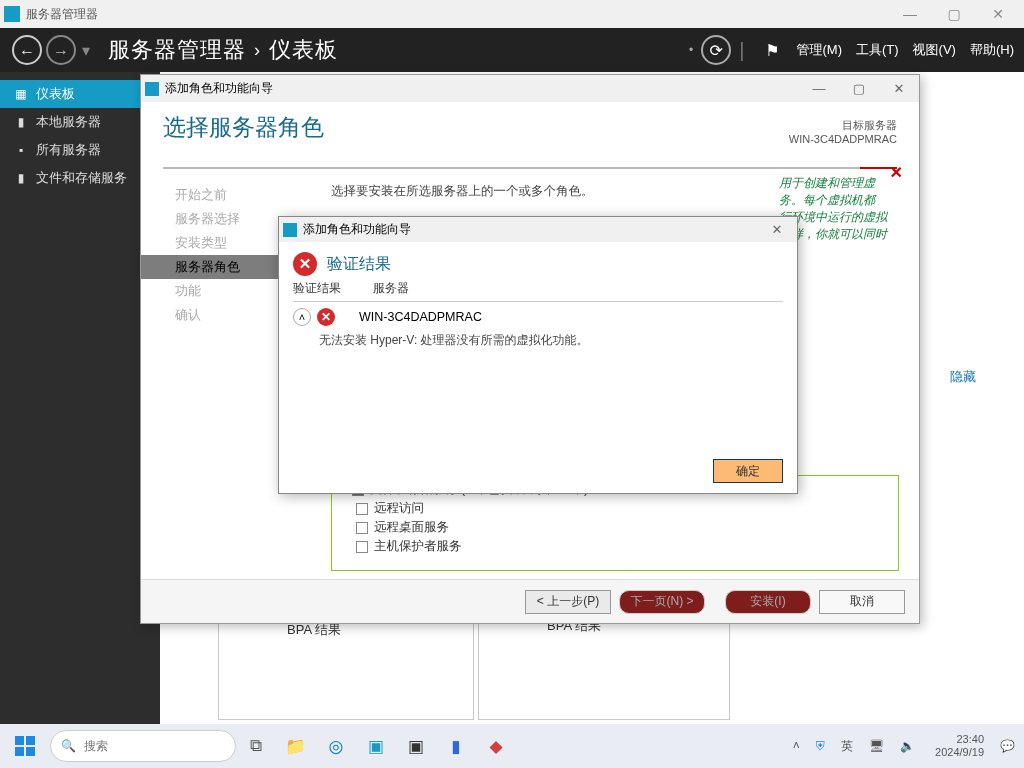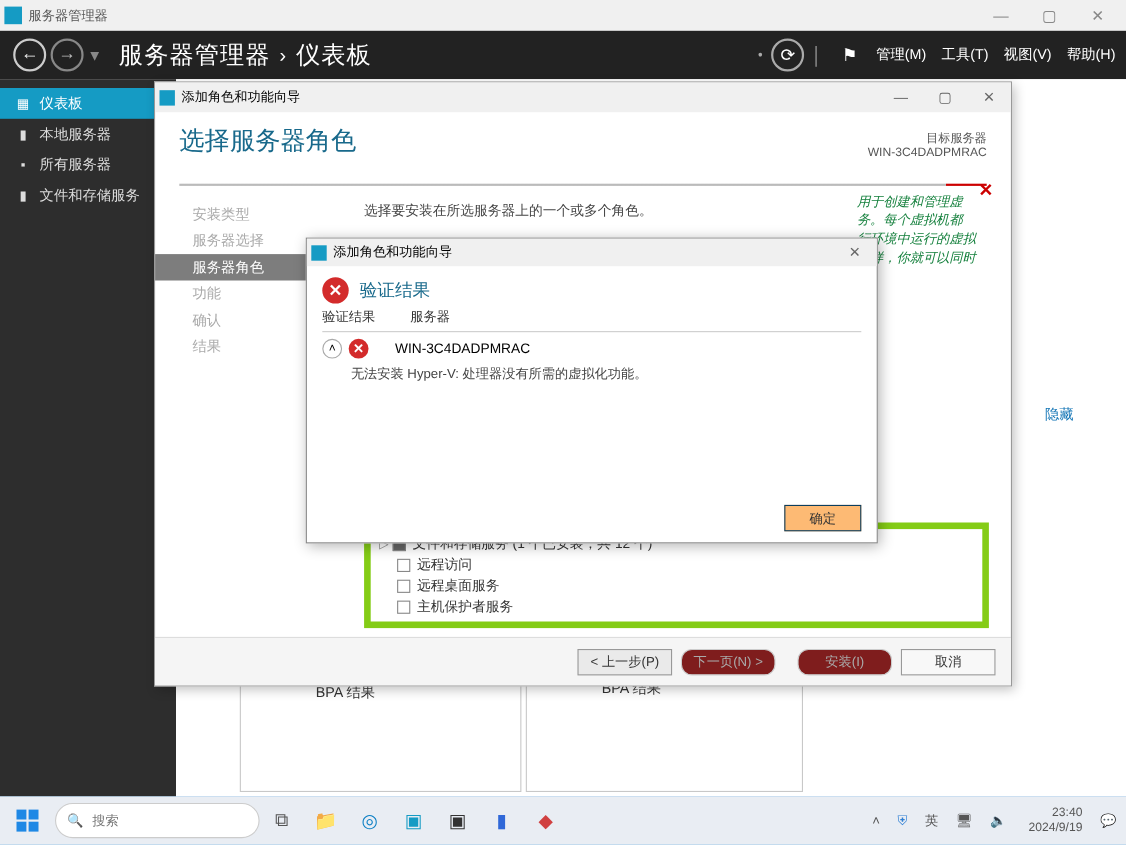--- a/index.html
+++ b/index.html
@@ -47,27 +47,27 @@
   .wiz-head { height: 74px; position: relative; padding: 10px 22px 0 22px; }
   .wiz-head h1 { color: #18698b; font-weight: 400; font-size: 23px; }
   .wiz-head .srv { position: absolute; right: 22px; top: 16px; text-align: right; font-size: 11px; color: #555; }
   .wiz-hr { position: absolute; left: 22px; right: 22px; top: 92px; height: 2px; background: linear-gradient(to right,#bbb 0%,#bbb 95%,#c00 95%); }
   .wiz-hr::after { content:""; position:absolute; right:-2px; top:-7px; font-size:14px; color:#c00; }
   .redx { position:absolute; right:16px; top:88px; color:#c00; font-weight:bold; font-size:16px; }
 
   .wiz-body { position: absolute; top: 100px; left: 0; right: 0; bottom: 44px; display: flex; }
   .wiz-steps { width: 178px; padding: 8px 0 0 0; }
   .wiz-steps .step { height: 24px; font-size: 13px; color: #aaa; display: flex; align-items: center; padding-left: 34px; }
-  .wiz-steps .step.sel { background: #7d7d7d; color: #ffffff; }
+  .wiz-steps .step.sel { background: #7d7d7d; color: #000000; }
   .wiz-main { flex: 1; padding: 8px 20px 0 12px; font-size: 12.5px; color: #444; position: relative; }
 
   .roles-instr { font-size: 12.5px; margin-bottom: 10px; }
   .roles-instr2 { position:absolute; right: 20px; top: 0; width: 120px; font-size:12px; line-height:17px; color:#15803d;font-style:italic; }
 
-  .roles-list { position: absolute; left: 12px; right: 20px; top: 300px; bottom: 8px; border: 6px solid #84cc16; background: #fff; overflow: hidden; padding: 4px 6px; }
+  .roles-list { position: absolute; left: 12px; right: 20px; top: 300px; bottom: 8px; border: 1px solid #84cc16; background: #fff; overflow: hidden; padding: 4px 6px; }
   .roles-list .ritem { font-size: 12.5px; color: #333; height: 19px; display: flex; align-items: center; }
   .roles-list .ritem .expander { width: 12px; text-align:center; color:#888; font-size:11px; margin-right:2px; }
   .roles-list .ritem .chk { width: 12px; height: 12px; border: 1px solid #888; margin-right: 6px; display:inline-block; }
   .roles-list .ritem .chk.full { background:#666; }
   .roles-list .ritem.indent { padding-left: 18px; }
 
   .wiz-footer { position: absolute; left: 0; right: 0; bottom: 0; height: 44px; border-top: 1px solid #ddd; display: flex; align-items: center; justify-content: flex-end; padding-right: 14px; background: #f5f5f5; }
   .btn { min-width: 86px; height: 24px; border: 1px solid #999; background: #eaeaea; font-size: 12px; color: #333; margin-left: 8px; display: inline-flex; align-items: center; justify-content: center; }
   .btn.disabled { color: #aaa; border-color: #ccc; background: #7f1d1d; border-radius: 10px; }
   .btn.cancel { background: #f8f8f8; }
@@ -197,26 +197,26 @@
     <div class="srv">
       <div>目标服务器</div>
       <div>WIN-3C4DADPMRAC</div>
     </div>
   </div>
   <div class="wiz-hr"></div>
   <span class="redx">✕</span>
 
   <div class="wiz-body">
     <div class="wiz-steps">
+      <div class="step">开始之前</div>
+      <div class="step">服务器选择</div>
       <div class="step">安装类型</div>
-      <div class="step">服务器选择</div>
       <div class="step sel">服务器角色</div>
       <div class="step">功能</div>
       <div class="step">确认</div>
-      <div class="step">结果</div>
     </div>
 
     <div class="wiz-main">
       <div class="roles-instr">选择要安装在所选服务器上的一个或多个角色。</div>
       <div class="roles-instr2" style="white-space:pre-line;">用于创建和管理虚
 务。每个虚拟机都
 行环境中运行的虚拟
 这样，你就可以同时
 充。</div>
 

